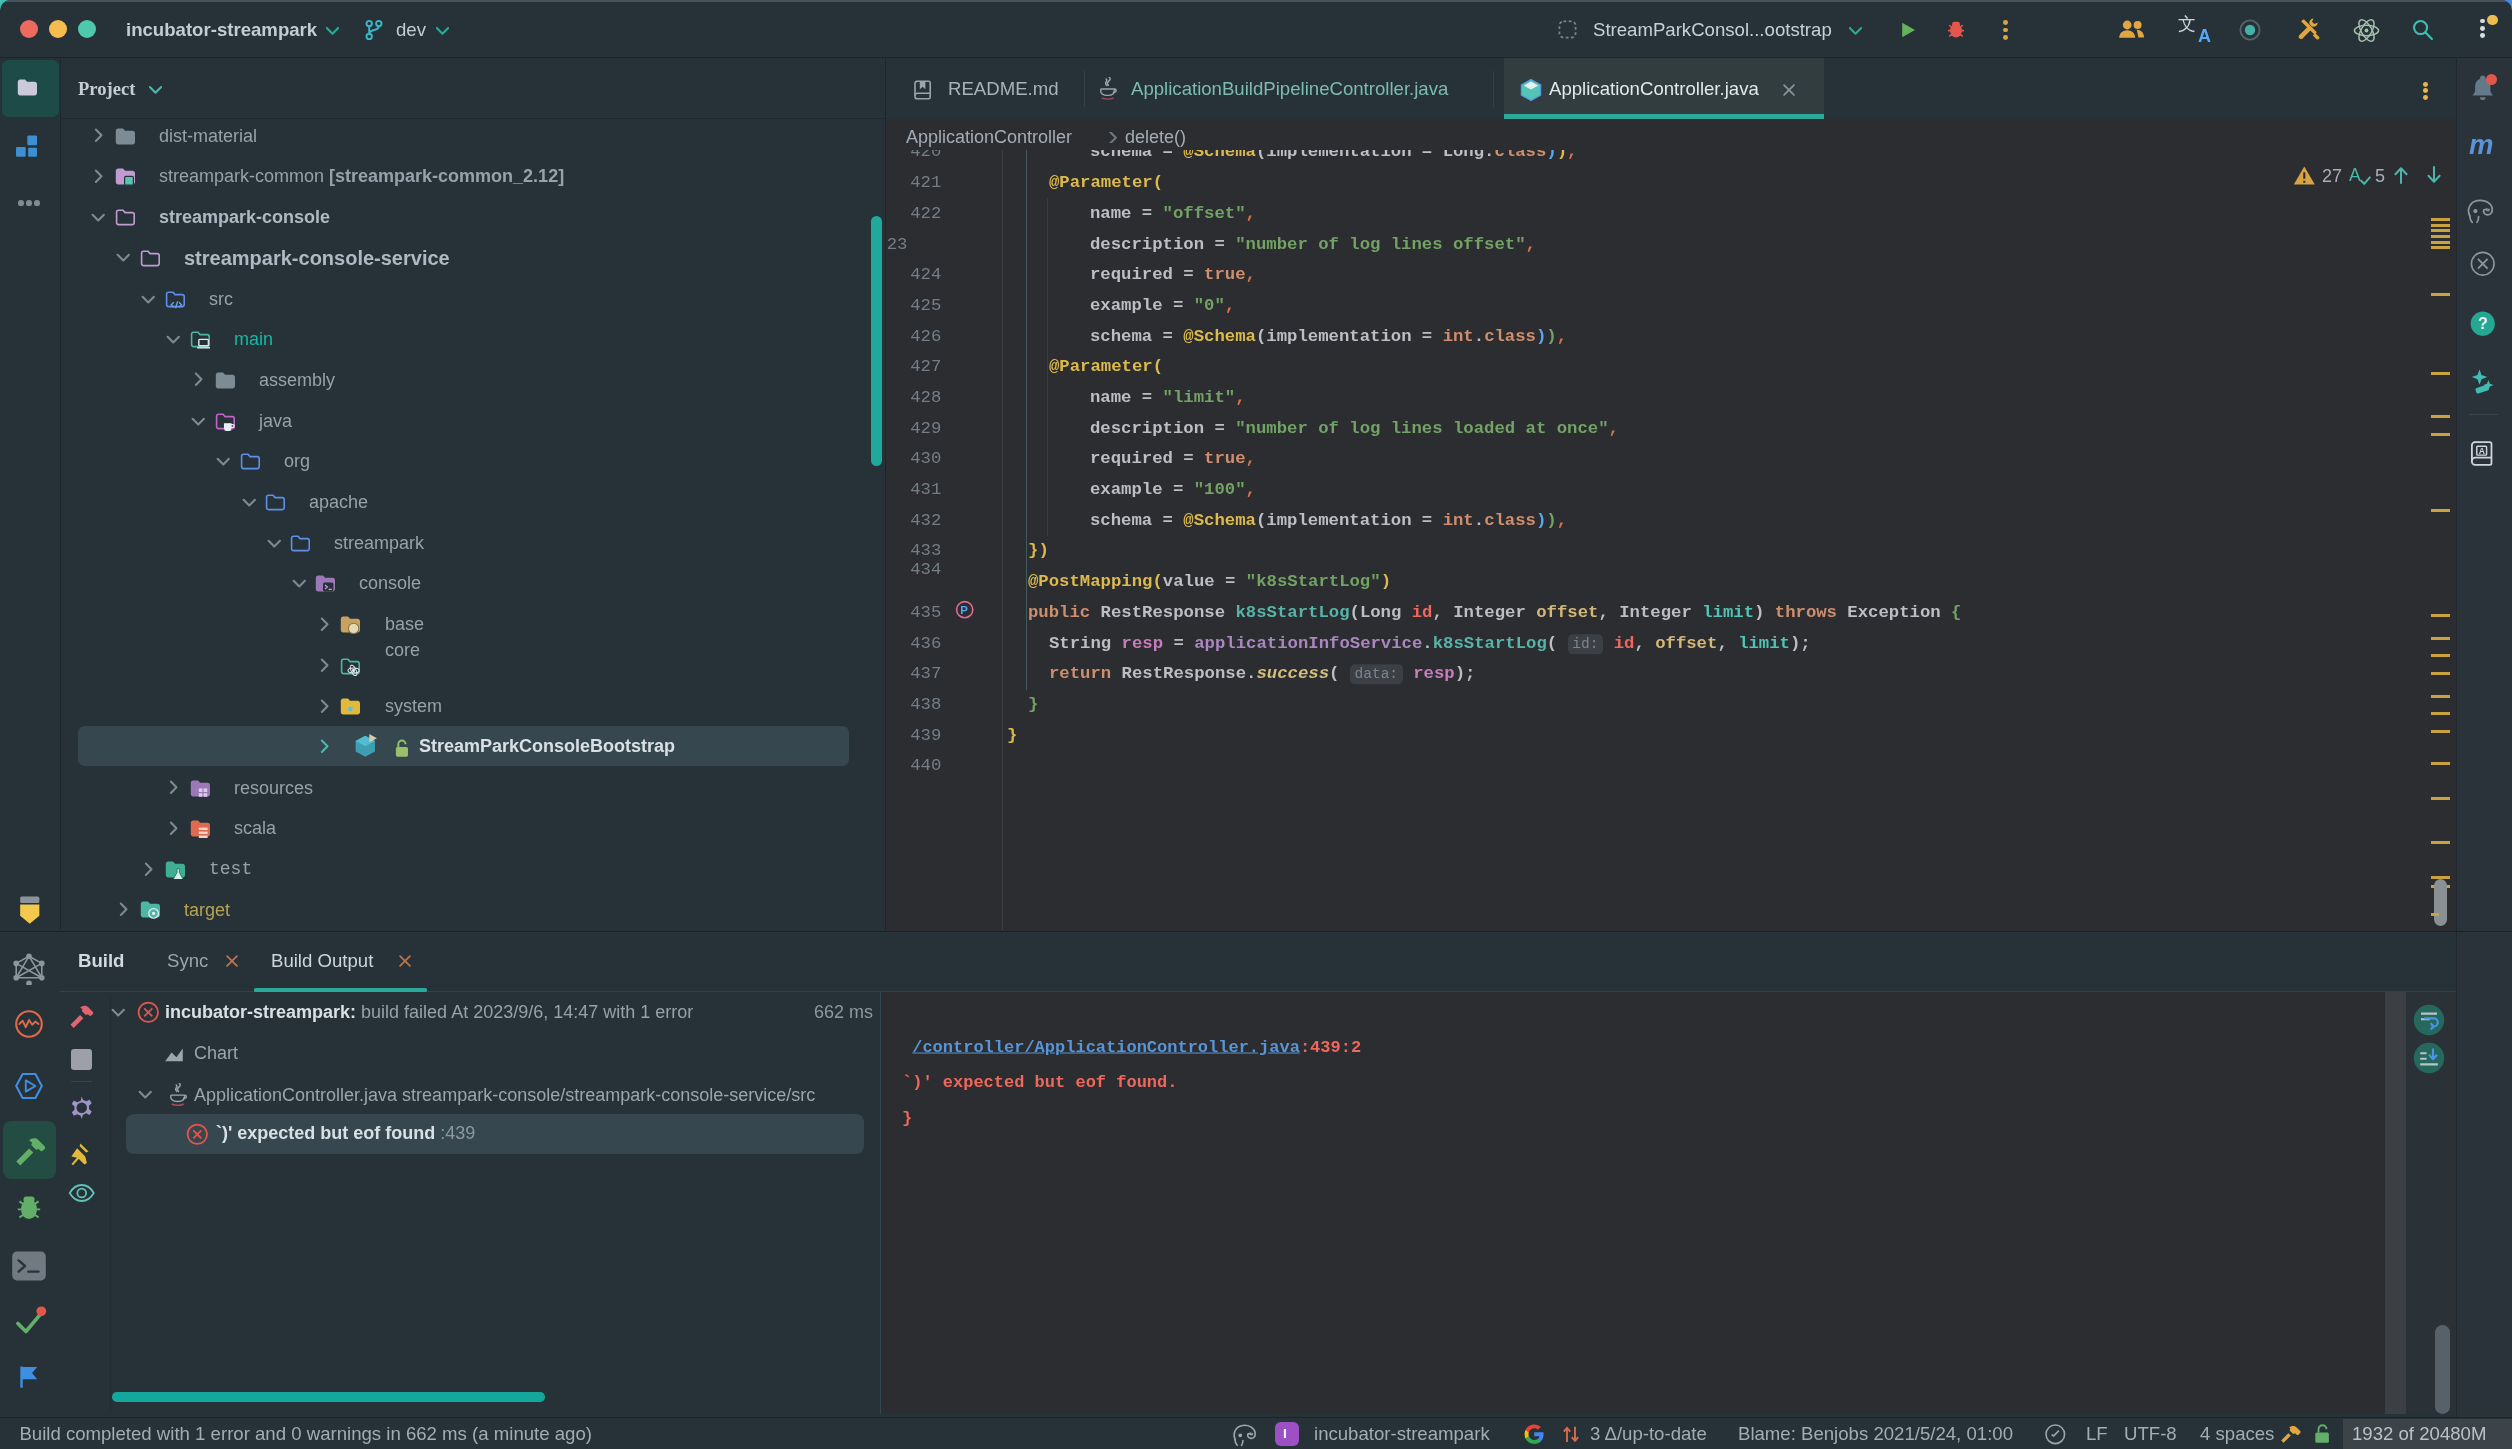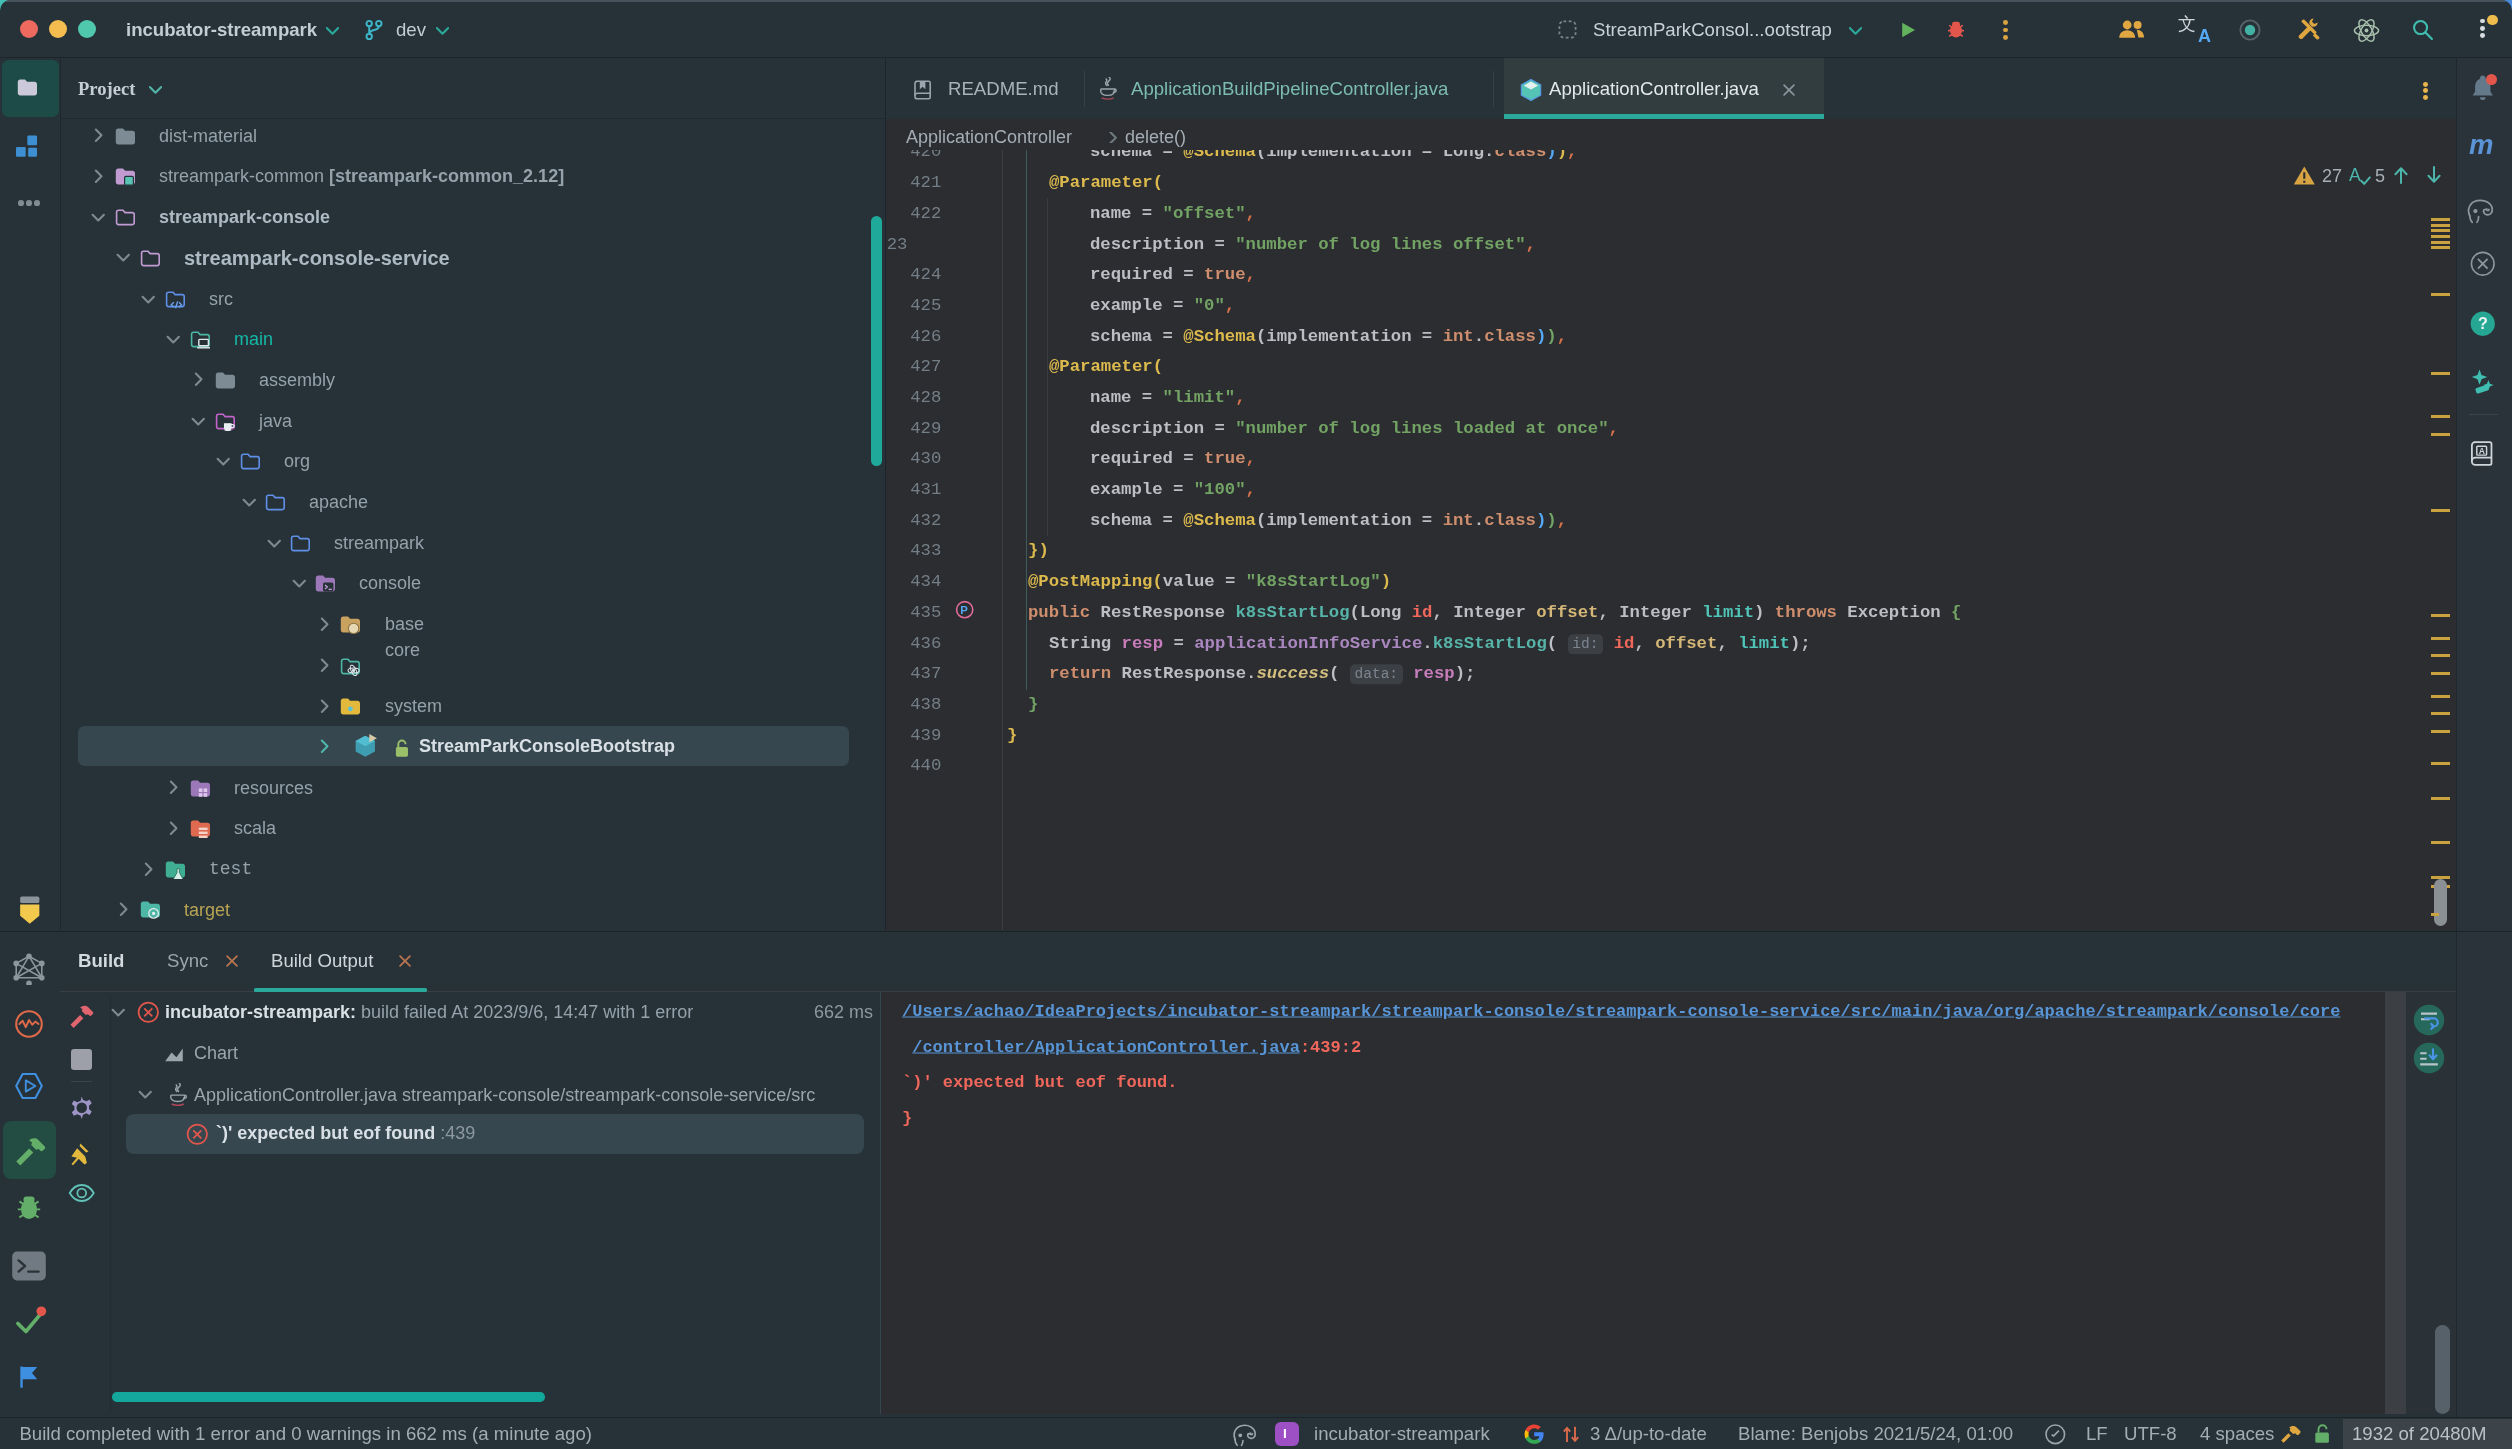--- a/index.html
+++ b/index.html
@@ -425,21 +425,21 @@
 <div style="position:absolute;left:-9.7px;top:279px;width:65px;transform:translateY(-50%);font-family:'Liberation Mono',monospace;font-size:17.3px;line-height:1;color:#747e87;text-align:right;white-space:pre">429</div>
 <div style="position:absolute;left:204px;top:309px;transform:translateY(-50%);font-family:'Liberation Mono',monospace;font-size:17.3px;line-height:1;white-space:pre;font-weight:600"><span style="color:#bcbec4;">required = </span><span style="color:#cf8e6d;">true</span><span style="color:#d5714b;">,</span></div>
 <div style="position:absolute;left:-9.7px;top:309px;width:65px;transform:translateY(-50%);font-family:'Liberation Mono',monospace;font-size:17.3px;line-height:1;color:#747e87;text-align:right;white-space:pre">430</div>
 <div style="position:absolute;left:204px;top:340px;transform:translateY(-50%);font-family:'Liberation Mono',monospace;font-size:17.3px;line-height:1;white-space:pre;font-weight:600"><span style="color:#bcbec4;">example = </span><span style="color:#72a264;">"100"</span><span style="color:#d5714b;">,</span></div>
 <div style="position:absolute;left:-9.7px;top:340px;width:65px;transform:translateY(-50%);font-family:'Liberation Mono',monospace;font-size:17.3px;line-height:1;color:#747e87;text-align:right;white-space:pre">431</div>
 <div style="position:absolute;left:204px;top:371px;transform:translateY(-50%);font-family:'Liberation Mono',monospace;font-size:17.3px;line-height:1;white-space:pre;font-weight:600"><span style="color:#bcbec4;">schema = </span><span style="color:#ddba4e;">@Schema</span><span style="color:#bcbec4;">(</span><span style="color:#bcbec4;">implementation = </span><span style="color:#cf8e6d;">int</span><span style="color:#bcbec4;">.</span><span style="color:#cf8e6d;">class</span><span style="color:#56a8f5;">)</span><span style="color:#72a264;">)</span><span style="color:#d5714b;">,</span></div>
 <div style="position:absolute;left:-9.7px;top:371px;width:65px;transform:translateY(-50%);font-family:'Liberation Mono',monospace;font-size:17.3px;line-height:1;color:#747e87;text-align:right;white-space:pre">432</div>
 <div style="position:absolute;left:142px;top:401px;transform:translateY(-50%);font-family:'Liberation Mono',monospace;font-size:17.3px;line-height:1;white-space:pre;font-weight:600"><span style="color:#ddba4e;">}</span><span style="color:#ddba4e;">)</span></div>
 <div style="position:absolute;left:-9.7px;top:401px;width:65px;transform:translateY(-50%);font-family:'Liberation Mono',monospace;font-size:17.3px;line-height:1;color:#747e87;text-align:right;white-space:pre">433</div>
 <div style="position:absolute;left:142px;top:432px;transform:translateY(-50%);font-family:'Liberation Mono',monospace;font-size:17.3px;line-height:1;white-space:pre;font-weight:600"><span style="color:#ddba4e;">@PostMapping</span><span style="color:#ddba4e;">(</span><span style="color:#bcbec4;">value = </span><span style="color:#72a264;">"k8sStartLog"</span><span style="color:#ddba4e;">)</span></div>
-<div style="position:absolute;left:-9.7px;top:432px;width:65px;transform:translateY(-50%);font-family:'Liberation Mono',monospace;font-size:17.3px;line-height:1;color:#747e87;text-align:right;white-space:pre">434</div>
+<div style="position:absolute;left:-9.7px;top:420px;width:65px;transform:translateY(-50%);font-family:'Liberation Mono',monospace;font-size:17.3px;line-height:1;color:#747e87;text-align:right;white-space:pre">434</div>
 <div style="position:absolute;left:142px;top:463px;transform:translateY(-50%);font-family:'Liberation Mono',monospace;font-size:17.3px;line-height:1;white-space:pre;font-weight:600"><span style="color:#cf8e6d;">public </span><span style="color:#bcbec4;">RestResponse </span><span style="color:#57b4a8;">k8sStartLog</span><span style="color:#bcbec4;">(</span><span style="color:#bcbec4;">Long </span><span style="color:#f0675c;">id</span><span style="color:#bcbec4;">, </span><span style="color:#bcbec4;">Integer </span><span style="color:#d5b778;">offset</span><span style="color:#bcbec4;">, </span><span style="color:#bcbec4;">Integer </span><span style="color:#4fc4b7;">limit</span><span style="color:#bcbec4;">) </span><span style="color:#cf8e6d;">throws </span><span style="color:#bcbec4;">Exception </span><span style="color:#72a264;">{</span></div>
 <div style="position:absolute;left:-9.7px;top:463px;width:65px;transform:translateY(-50%);font-family:'Liberation Mono',monospace;font-size:17.3px;line-height:1;color:#747e87;text-align:right;white-space:pre">435</div>
 <div style="position:absolute;left:163px;top:494px;transform:translateY(-50%);font-family:'Liberation Mono',monospace;font-size:17.3px;line-height:1;white-space:pre;font-weight:600"><span style="color:#bcbec4;">String </span><span style="color:#c77dbb;">resp</span><span style="color:#bcbec4;"> = </span><span style="color:#ab87c0;">applicationInfoService</span><span style="color:#bcbec4;">.</span><span style="color:#57b4a8;">k8sStartLog</span><span style="color:#bcbec4;">( </span><span style="color:#7c8590;background:#3c3f43;border-radius:4.8px;padding:1.6px 4.8px;font-size:14.5px;font-weight:400;">id:</span><span style="color:#bcbec4;"> </span><span style="color:#f0675c;">id</span><span style="color:#bcbec4;">, </span><span style="color:#d5b778;">offset</span><span style="color:#bcbec4;">, </span><span style="color:#4fc4b7;">limit</span><span style="color:#bcbec4;">);</span></div>
 <div style="position:absolute;left:-9.7px;top:494px;width:65px;transform:translateY(-50%);font-family:'Liberation Mono',monospace;font-size:17.3px;line-height:1;color:#747e87;text-align:right;white-space:pre">436</div>
 <div style="position:absolute;left:163px;top:524px;transform:translateY(-50%);font-family:'Liberation Mono',monospace;font-size:17.3px;line-height:1;white-space:pre;font-weight:600"><span style="color:#cf8e6d;">return </span><span style="color:#bcbec4;">RestResponse</span><span style="color:#bcbec4;">.</span><span style="color:#d2be7e;font-style:italic;">success</span><span style="color:#bcbec4;">( </span><span style="color:#7c8590;background:#3c3f43;border-radius:4.8px;padding:1.6px 4.8px;font-size:14.5px;font-weight:400;">data:</span><span style="color:#bcbec4;"> </span><span style="color:#c77dbb;">resp</span><span style="color:#bcbec4;">);</span></div>
 <div style="position:absolute;left:-9.7px;top:524px;width:65px;transform:translateY(-50%);font-family:'Liberation Mono',monospace;font-size:17.3px;line-height:1;color:#747e87;text-align:right;white-space:pre">437</div>
 <div style="position:absolute;left:142px;top:555px;transform:translateY(-50%);font-family:'Liberation Mono',monospace;font-size:17.3px;line-height:1;white-space:pre;font-weight:600"><span style="color:#72a264;">}</span></div>
 <div style="position:absolute;left:-9.7px;top:555px;width:65px;transform:translateY(-50%);font-family:'Liberation Mono',monospace;font-size:17.3px;line-height:1;color:#747e87;text-align:right;white-space:pre">438</div>
 <div style="position:absolute;left:121px;top:586px;transform:translateY(-50%);font-family:'Liberation Mono',monospace;font-size:17.3px;line-height:1;white-space:pre;font-weight:600"><span style="color:#ddba4e;">}</span></div>
 <div style="position:absolute;left:-9.7px;top:586px;width:65px;transform:translateY(-50%);font-family:'Liberation Mono',monospace;font-size:17.3px;line-height:1;color:#747e87;text-align:right;white-space:pre">439</div>
@@ -580,21 +580,20 @@
       </g>
     </svg>
 <div style="position:absolute;left:194px;top:1095px;transform:translateY(-50%);font-family:'Liberation Sans',sans-serif;font-size:18px;font-weight:400;color:#9aa5ad;white-space:pre;line-height:1;">ApplicationController.java streampark-console/streampark-console-service/src</div>
 <div style="position:absolute;left:126px;top:1114px;width:738px;height:40px;border-radius:8px;background:#37474f;"></div>
 <svg style="position:absolute;left:186px;top:1123px;" width="22.6" height="22.6" viewBox="0 0 28 28">
       <circle cx="14" cy="14" r="12" fill="none" stroke="#e3564c" stroke-width="2.2"></circle>
       <path d="M9 9 l10 10 M19 9 l-10 10" stroke="#e3564c" stroke-width="2.2"></path>
     </svg>
 <div style="position:absolute;left:216px;top:1133px;transform:translateY(-50%);font-family:'Liberation Sans',sans-serif;font-size:18px;color:#d8e0e6;white-space:pre"><span style="font-weight:700">`)' expected but eof found</span> <span style="color:#8d98a1">:439</span></div>
 <div style="position:absolute;left:880px;top:992px;width:0.8px;height:422px;background:#35464d;"></div>
-<div style="position:absolute;left:902px;top:1011px;transform:translateY(-50%);font-family:'Liberation Mono',monospace;font-size:17px;font-weight:600;line-height:1;white-space:pre"><span style="color:#5895d6;text-decoration:underline">/Users/achao/IdeaProjects/incubator-streampark/streampark-console/streampark-console-service/src/main/java/org/apache/streampark/console/core</span></div>
 <div style="position:absolute;left:902px;top:1047px;transform:translateY(-50%);font-family:'Liberation Mono',monospace;font-size:17px;font-weight:600;line-height:1;white-space:pre"><span> </span><span style="color:#5895d6;text-decoration:underline">/controller/ApplicationController.java</span><span style="color:#f0675c">:439:2</span></div>
 <div style="position:absolute;left:902px;top:1082px;transform:translateY(-50%);font-family:'Liberation Mono',monospace;font-size:17px;font-weight:600;line-height:1;white-space:pre"><span style="color:#f0675c">`)' expected but eof found.</span></div>
 <div style="position:absolute;left:902px;top:1118px;transform:translateY(-50%);font-family:'Liberation Mono',monospace;font-size:17px;font-weight:600;line-height:1;white-space:pre"><span style="color:#f0675c">}</span></div>
 <svg style="position:absolute;left:2413px;top:1004px;" width="32" height="32" viewBox="0 0 40 40">
       <circle cx="20" cy="20" r="19" fill="#26695c"></circle>
       <g stroke="#b9c4c9" stroke-width="2.6">
         <path d="M10 12 h20 M10 19 h11"></path>
       </g>
       <path d="M14 19 h12 a5 5 0 0 1 0 10 h-3 m3 0 l-4-4 m4 4 l-4 4" stroke="#4a94e8" stroke-width="2.6" fill="none" transform="translate(0,-1)"></path>
     </svg>

